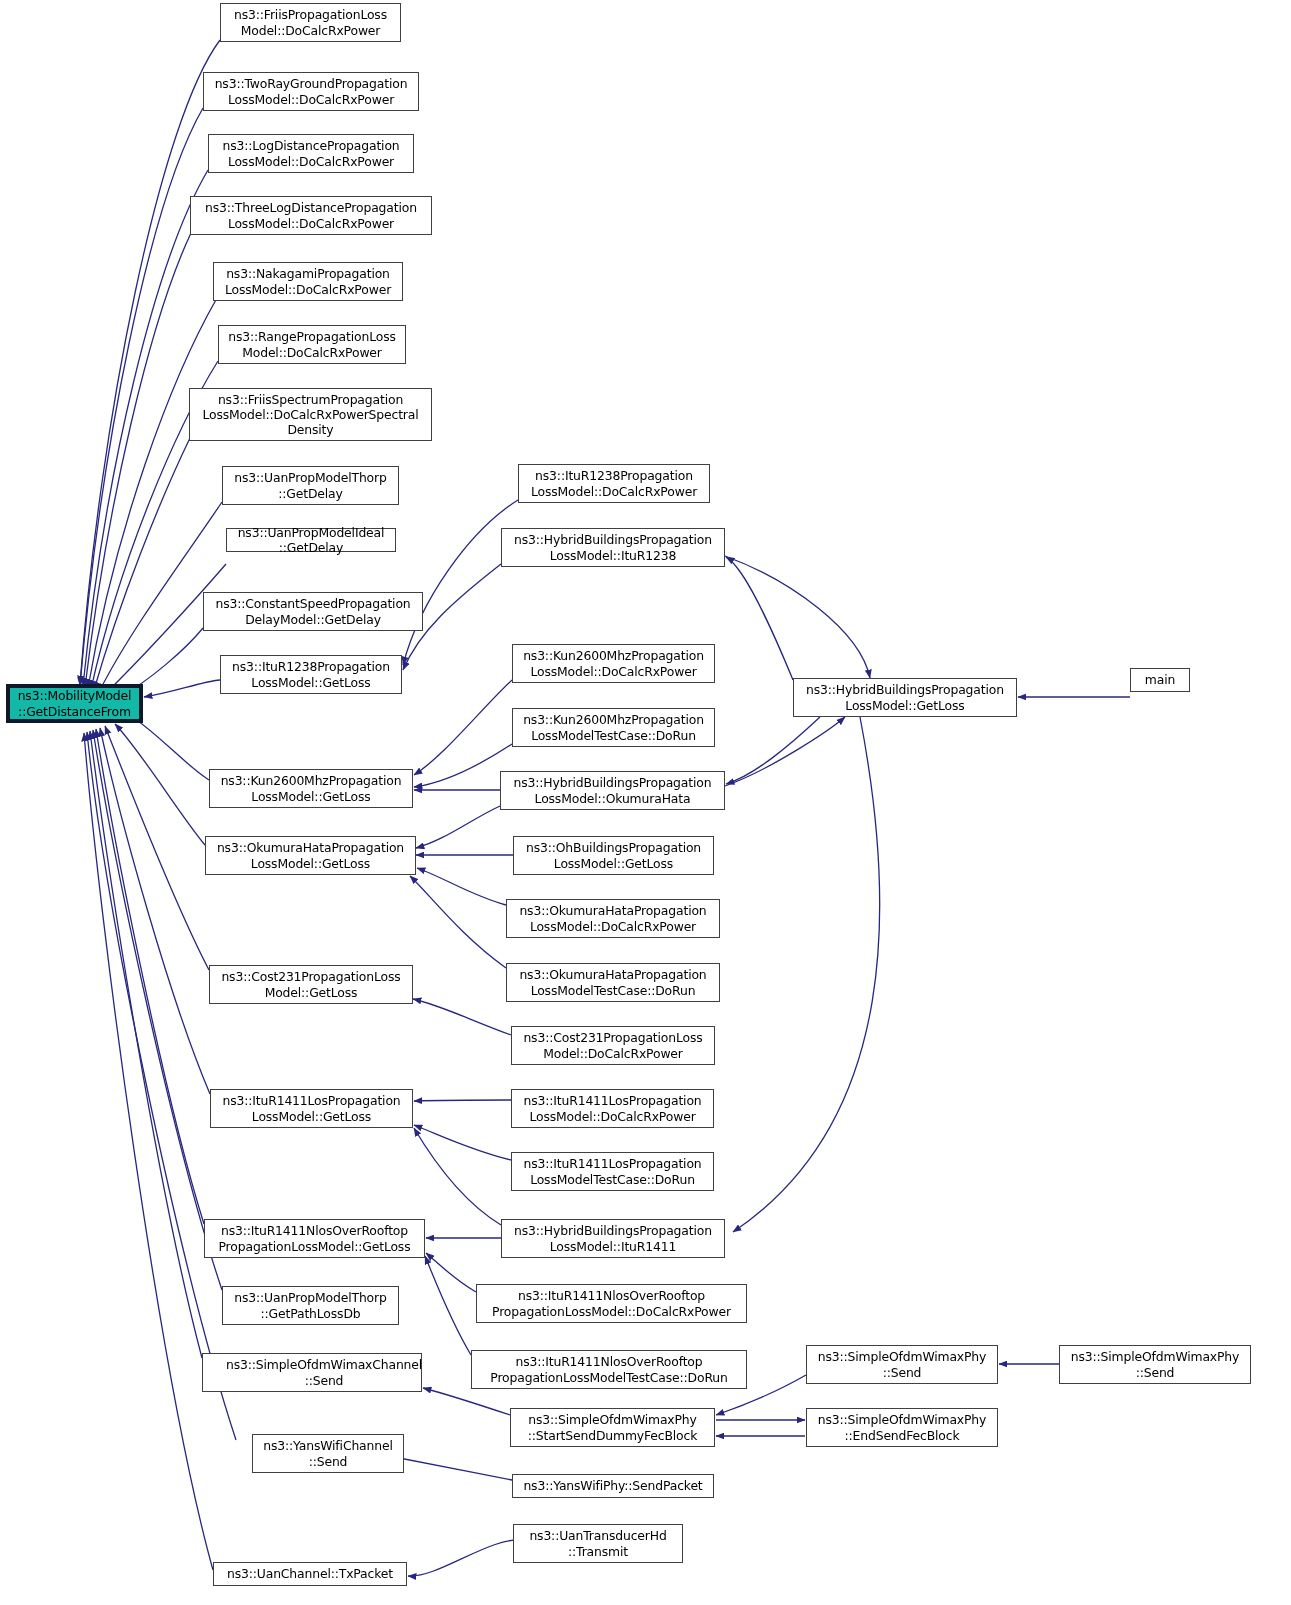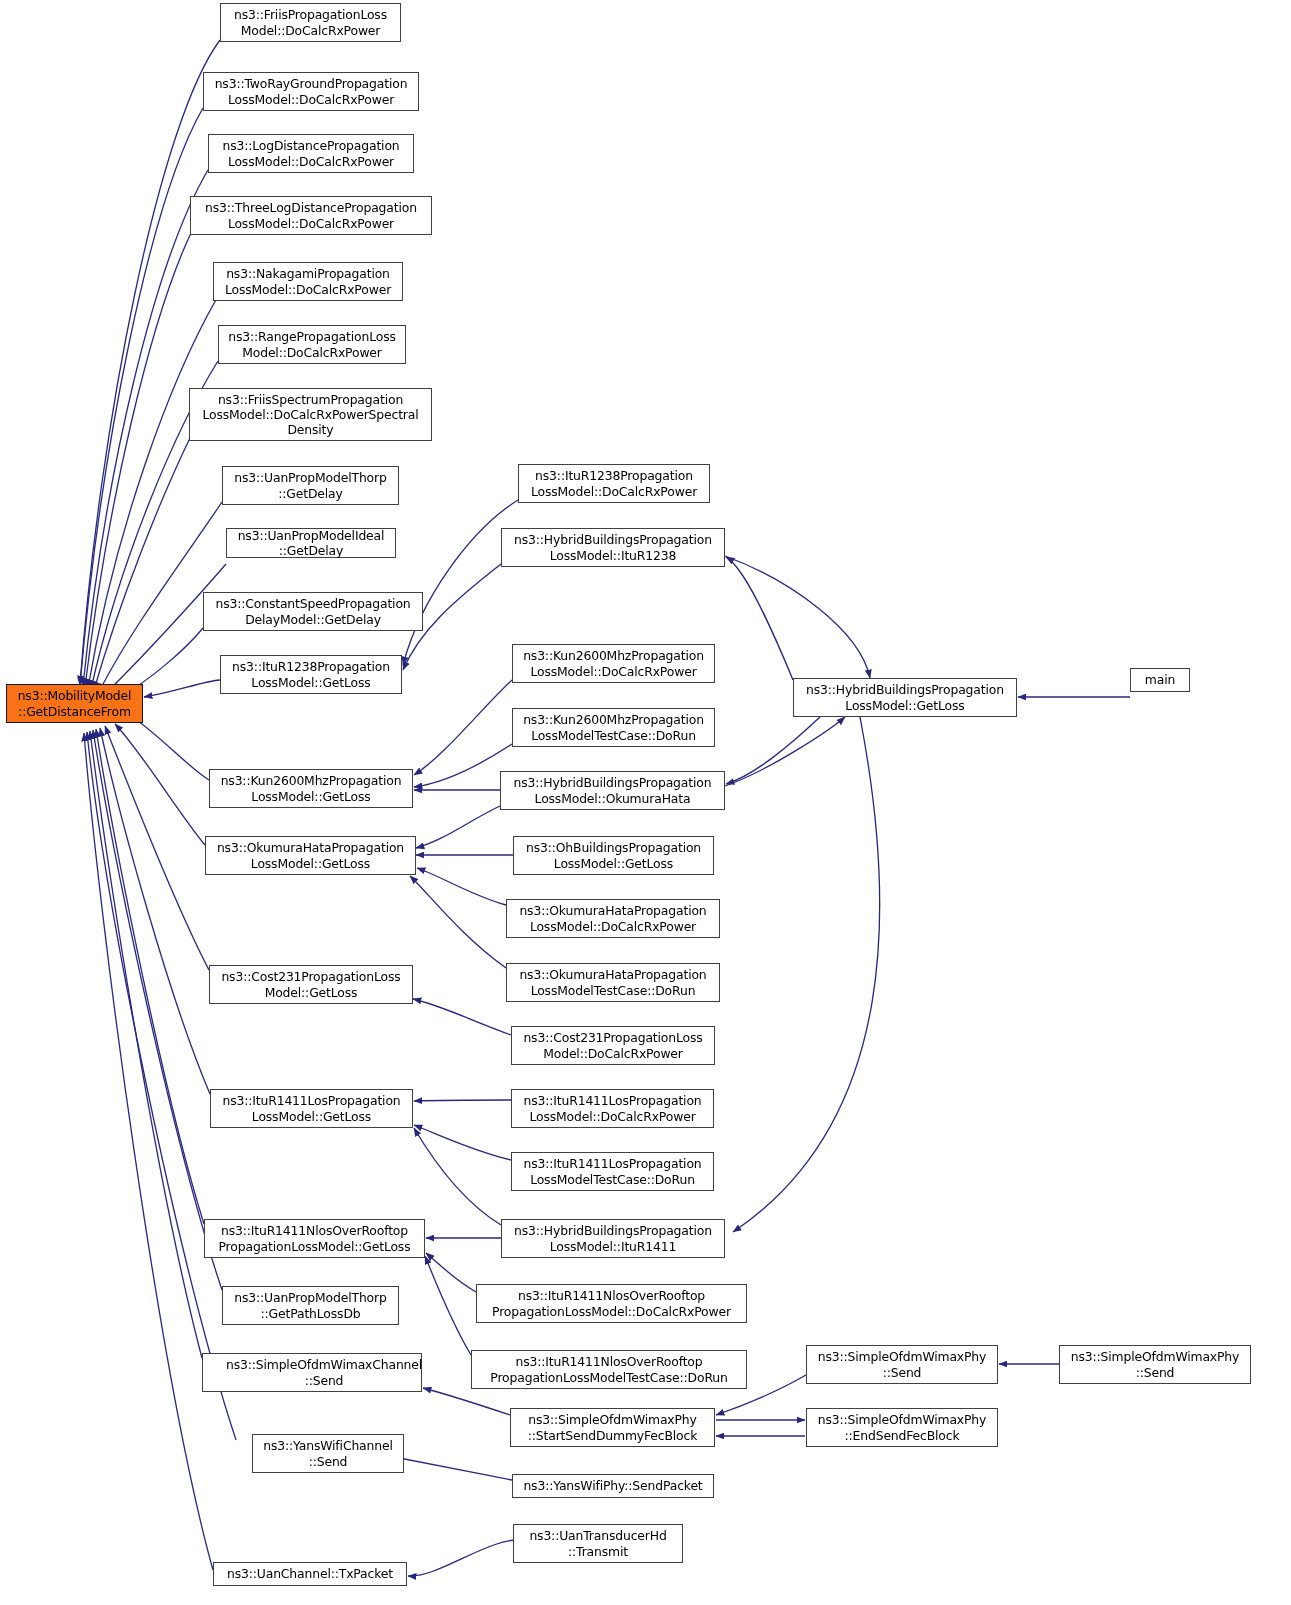--- a/index.html
+++ b/index.html
@@ -34,22 +34,22 @@
     line-height: 15.2px;
     text-align: center;
     display: flex;
     align-items: center;
     justify-content: center;
     white-space: pre-line;
     letter-spacing: -0.15px;
     z-index: 5;
   }
   .node.root {
-    background: #f97316;
-    border: 1px solid #0f172a;
+    background: #14b8a6;
+    border: 4px solid #0f172a;
   }
 </style>
 </head>
 <body>
 
 <div id="canvas">
   <svg id="edge-layer" viewBox="0 0 1291 1605">
     <defs>
       <marker id="arrowhead" markerWidth="9" markerHeight="7" refX="8.4" refY="3.5" orient="auto" markerUnits="userSpaceOnUse">
         <polygon points="0 0, 9 3.5, 0 7" fill="#27277f"></polygon>
@@ -120,21 +120,21 @@
 LossModel::DoCalcRxPower</span></div>
       <div class="node" style="left: 213px; top: 262px; width: 190px; height: 39px;"><span>ns3::NakagamiPropagation
 LossModel::DoCalcRxPower</span></div>
       <div class="node" style="left: 218px; top: 325px; width: 188px; height: 39px;"><span>ns3::RangePropagationLoss
 Model::DoCalcRxPower</span></div>
       <div class="node" style="left: 189px; top: 388px; width: 243px; height: 53px;"><span>ns3::FriisSpectrumPropagation
 LossModel::DoCalcRxPowerSpectral
 Density</span></div>
       <div class="node" style="left: 222px; top: 466px; width: 177px; height: 39px;"><span>ns3::UanPropModelThorp
 ::GetDelay</span></div>
-      <div class="node" style="left: 226px; top: 528px; width: 170px; height: 30px;"><span>ns3::UanPropModelIdeal
+      <div class="node" style="left: 226px; top: 528px; width: 170px; height: 24px;"><span>ns3::UanPropModelIdeal
 ::GetDelay</span></div>
       <div class="node" style="left: 203px; top: 592px; width: 220px; height: 39px;"><span>ns3::ConstantSpeedPropagation
 DelayModel::GetDelay</span></div>
       <div class="node" style="left: 220px; top: 655px; width: 182px; height: 39px;"><span>ns3::ItuR1238Propagation
 LossModel::GetLoss</span></div>
       <div class="node" style="left: 209px; top: 769px; width: 204px; height: 39px;"><span>ns3::Kun2600MhzPropagation
 LossModel::GetLoss</span></div>
       <div class="node" style="left: 205px; top: 836px; width: 211px; height: 39px;"><span>ns3::OkumuraHataPropagation
 LossModel::GetLoss</span></div>
       <div class="node" style="left: 209px; top: 965px; width: 204px; height: 39px;"><span>ns3::Cost231PropagationLoss

